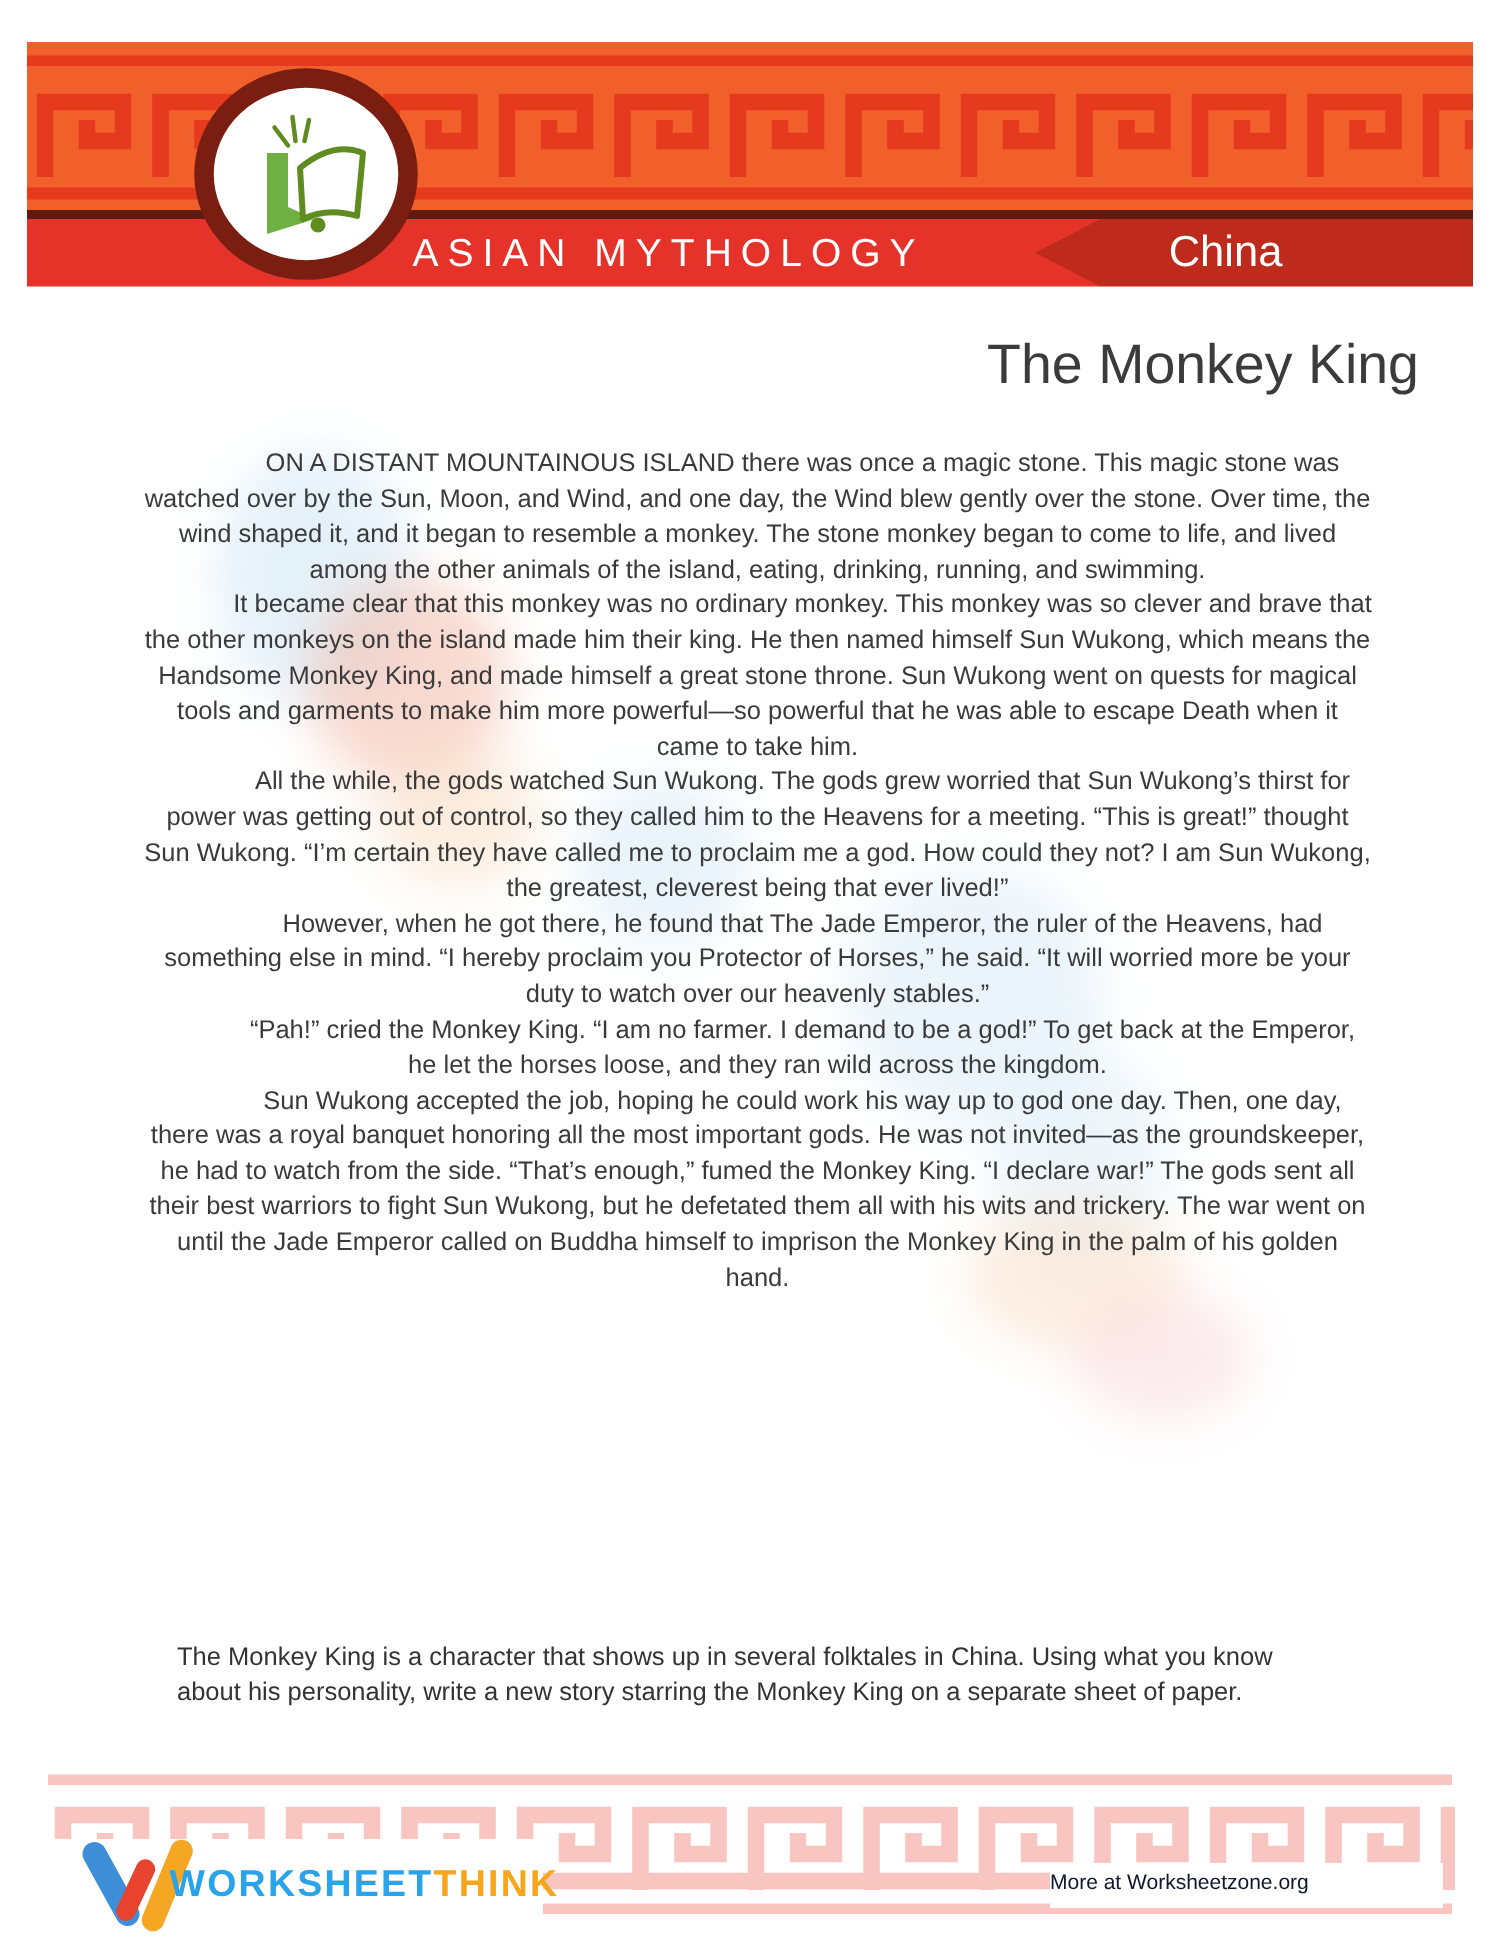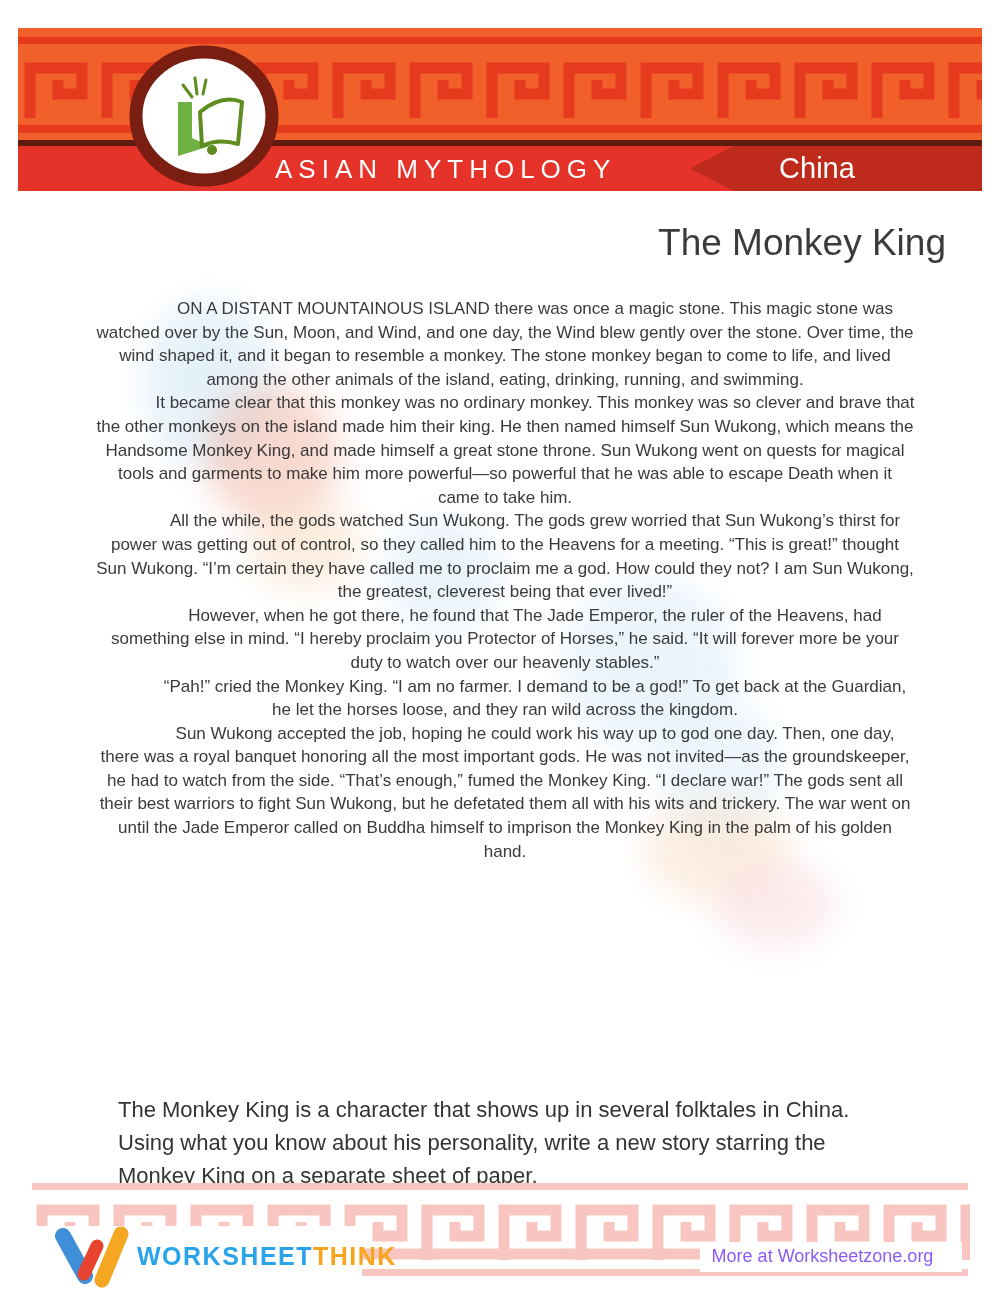--- a/index.html
+++ b/index.html
@@ -47,40 +47,40 @@
   }
   .story p{margin:0;text-indent:60px;}
 
   
   .think-heading{
     position:absolute;left:119px;top:1036px;
     font-size:26px;color:#3B3B3B;font-weight:400;letter-spacing:.5px;
   }
   .think-body{
     position:absolute;left:118px;top:1093px;width:768px;
-    font-size:22px;line-height:33px;color:#333333;
+    font-size:17px;line-height:23px;color:#333333;
   }
 
   
   .pink-line{position:absolute;left:32px;right:32px;height:7px;background:#F9C5C1;}
   .pink-line.l1{top:1183px;}
   .pink-line.l2{top:1269px;}
   .meander-bottom{position:absolute;left:30px;top:1196px;width:940px;height:64px;}
   .footer-white-left{position:absolute;left:30px;top:1226px;width:332px;height:52px;background:#ffffff;}
   .footer-white-right{position:absolute;left:700px;top:1242px;width:262px;height:30px;background:#ffffff;}
   .w-icon{position:absolute;left:45px;top:1226px;}
   .brand{
     position:absolute;left:113px;top:1242px;
     font-size:25px;font-weight:bold;letter-spacing:1.5px;white-space:nowrap;
   }
-  .brand .b1{color:#29A3E9;margin-left:24px;}
+  .brand .b1{color:#29A3E9;}
   .brand .b2{color:#F7A61B;}
   .footer-more{
-    position:absolute;left:700px;top:1246px;width:245px;text-align:center;
-    font-size:18px;color:#8b5cf6;
+    position:absolute;left:700px;top:1246px;width:245px;text-align:left;
+    font-size:14px;color:#0f172a;
   }
 </style>
 </head>
 <body>
 
 <div class="page">
 
   <div>
     <div class="blob" style="left:145px;top:300px;width:130px;height:170px;background:#cde4f4;"></div>
     <div class="blob" style="left:205px;top:385px;width:135px;height:140px;background:#f2b5a3;"></div>
@@ -122,22 +122,22 @@
     <path d="M74 70 Q96 52 116 60 L112 102 Q92 96 76 104 Z" fill="#ffffff" stroke="#5E8C1E" stroke-width="4" stroke-linejoin="round"></path>
     <circle cx="86" cy="108" r="5" fill="#5E8C1E"></circle>
   </svg>
 
   <div class="doc-title">The Monkey King</div>
 
   <div class="story">
     <p>ON A DISTANT MOUNTAINOUS ISLAND there was once a magic stone. This magic stone was watched over by the Sun, Moon, and Wind, and one day, the Wind blew gently over the stone. Over time, the wind shaped it, and it began to resemble a monkey. The stone monkey began to come to life, and lived among the other animals of the island, eating, drinking, running, and swimming.</p>
     <p>It became clear that this monkey was no ordinary monkey. This monkey was so clever and brave that the other monkeys on the island made him their king. He then named himself Sun Wukong, which means the Handsome Monkey King, and made himself a great stone throne. Sun Wukong went on quests for magical tools and garments to make him more powerful—so powerful that he was able to escape Death when it came to take him.</p>
     <p>All the while, the gods watched Sun Wukong. The gods grew worried that Sun Wukong’s thirst for power was getting out of control, so they called him to the Heavens for a meeting. “This is great!” thought Sun Wukong. “I’m certain they have called me to proclaim me a god. How could they not? I am Sun Wukong, the greatest, cleverest being that ever lived!”</p>
-    <p>However, when he got there, he found that The Jade Emperor, the ruler of the Heavens, had something else in mind. “I hereby proclaim you Protector of Horses,” he said. “It will forever more be your duty to watch over our heavenly stables.”</p>
-    <p>“Pah!” cried the Monkey King. “I am no farmer. I demand to be a god!” To get back at the Guardian, he let the horses loose, and they ran wild across the kingdom.</p>
+    <p>However, when he got there, he found that The Jade Emperor, the ruler of the Heavens, had something else in mind. “I hereby proclaim you Protector of Horses,” he said. “It will worried more be your duty to watch over our heavenly stables.”</p>
+    <p>“Pah!” cried the Monkey King. “I am no farmer. I demand to be a god!” To get back at the Emperor, he let the horses loose, and they ran wild across the kingdom.</p>
     <p>Sun Wukong accepted the job, hoping he could work his way up to god one day. Then, one day, there was a royal banquet honoring all the most important gods. He was not invited—as the groundskeeper, he had to watch from the side. “That’s enough,” fumed the Monkey King. “I declare war!” The gods sent all their best warriors to fight Sun Wukong, but he defetated them all with his wits and trickery. The war went on until the Jade Emperor called on Buddha himself to imprison the Monkey King in the palm of his golden hand.</p>
   </div>
 
   <div class="think-body">The Monkey King is a character that shows up in several folktales in China. Using what you know about his personality, write a new story starring the Monkey King on a separate sheet of paper.</div>
 
   <div class="pink-line l1"></div>
   <svg class="meander-bottom meander" width="940" height="64" viewBox="0 0 940 64">
     <path d="M12,66 L12,14 L64,14 L64,40 L40,40 L40,26 M89,66 L89,14 L141,14 L141,40 L117,40 L117,26 M166,66 L166,14 L218,14 L218,40 L194,40 L194,26 M243,66 L243,14 L295,14 L295,40 L271,40 L271,26 M320,66 L320,14 L372,14 L372,40 L348,40 L348,26 M397,66 L397,14 L449,14 L449,40 L425,40 L425,26 M474,66 L474,14 L526,14 L526,40 L502,40 L502,26 M551,66 L551,14 L603,14 L603,40 L579,40 L579,26 M628,66 L628,14 L680,14 L680,40 L656,40 L656,26 M705,66 L705,14 L757,14 L757,40 L733,40 L733,26 M782,66 L782,14 L834,14 L834,40 L810,40 L810,26 M859,66 L859,14 L911,14 L911,40 L887,40 L887,26 M936,66 L936,14 L988,14 L988,40 L964,40 L964,26 M0,58 L940,58 " fill="none" stroke="#F9C5C1" stroke-width="11"></path>
   </svg>
   <div class="pink-line l2"></div>

